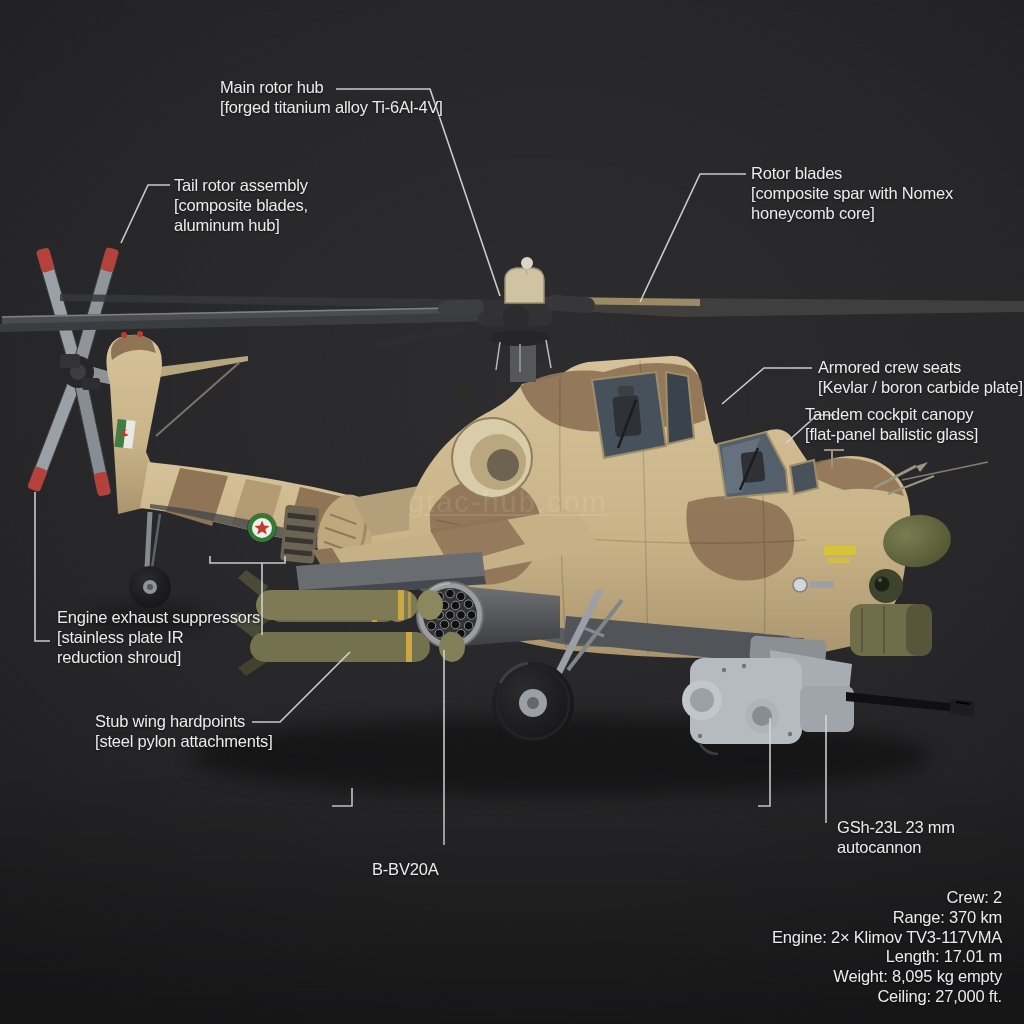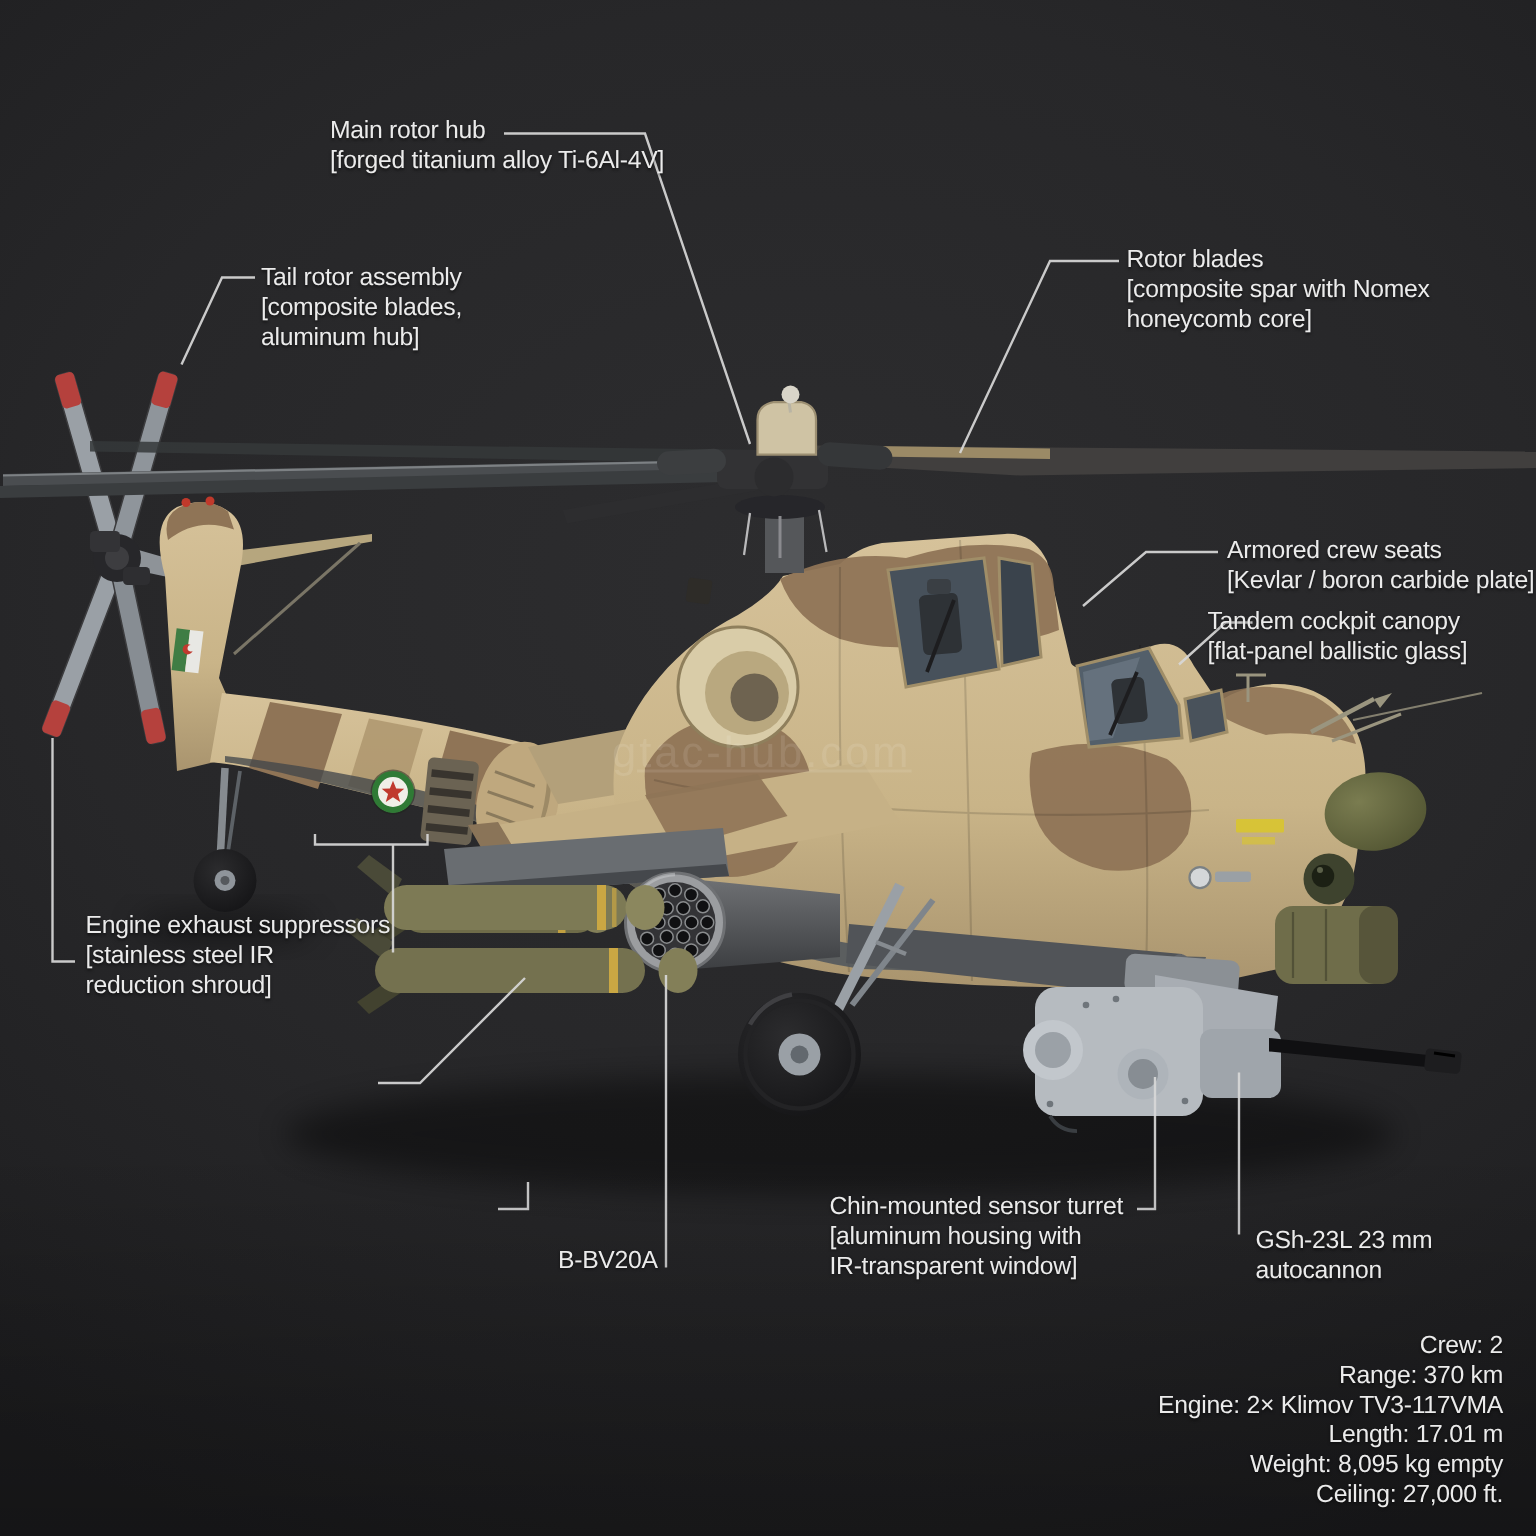--- a/index.html
+++ b/index.html
@@ -362,35 +362,34 @@
   <span class="c-line">honeycomb core]</span>
 </div>
 
 <div class="callout" style="left:805px;top:405px">
   <span class="c-line">Tandem cockpit canopy</span>
   <span class="c-line">[flat-panel ballistic glass]</span>
 </div>
 
 <div class="callout" style="left:57px;top:608px">
   <span class="c-line">Engine exhaust suppressors</span>
-  <span class="c-line">[stainless steel IR</span>
+  <span class="c-line">[stainless plate IR</span>
   <span class="c-line">reduction shroud]</span>
 </div>
 
-
-
-<div class="callout" style="left:372px;top:831px">
+<div class="callout" style="left:95px;top:712px">
+  <span class="c-line">Stub wing hardpoints</span>
+  <span class="c-line">[steel pylon attachments]</span>
+</div>
+
+
+<div class="callout" style="left:372px;top:860px">
   <span class="c-line">B-BV20A</span>
 </div>
 
-<div class="callout" style="left:553px;top:795px">
-  <span class="c-line">Chin-mounted sensor turret</span>
-  <span class="c-line">[aluminum housing with</span>
-  <span class="c-line">IR-transparent window]</span>
-</div>
 
 <div class="callout" style="left:837px;top:818px">
   <span class="c-line">GSh-23L 23 mm</span>
   <span class="c-line">autocannon</span>
 </div>
 
 <div class="callout specs" style="right:22px;top:888px">
   <span class="c-line">Crew: 2</span>
   <span class="c-line">Range: 370 km</span>
   <span class="c-line">Engine: 2× Klimov TV3-117VMA</span>

